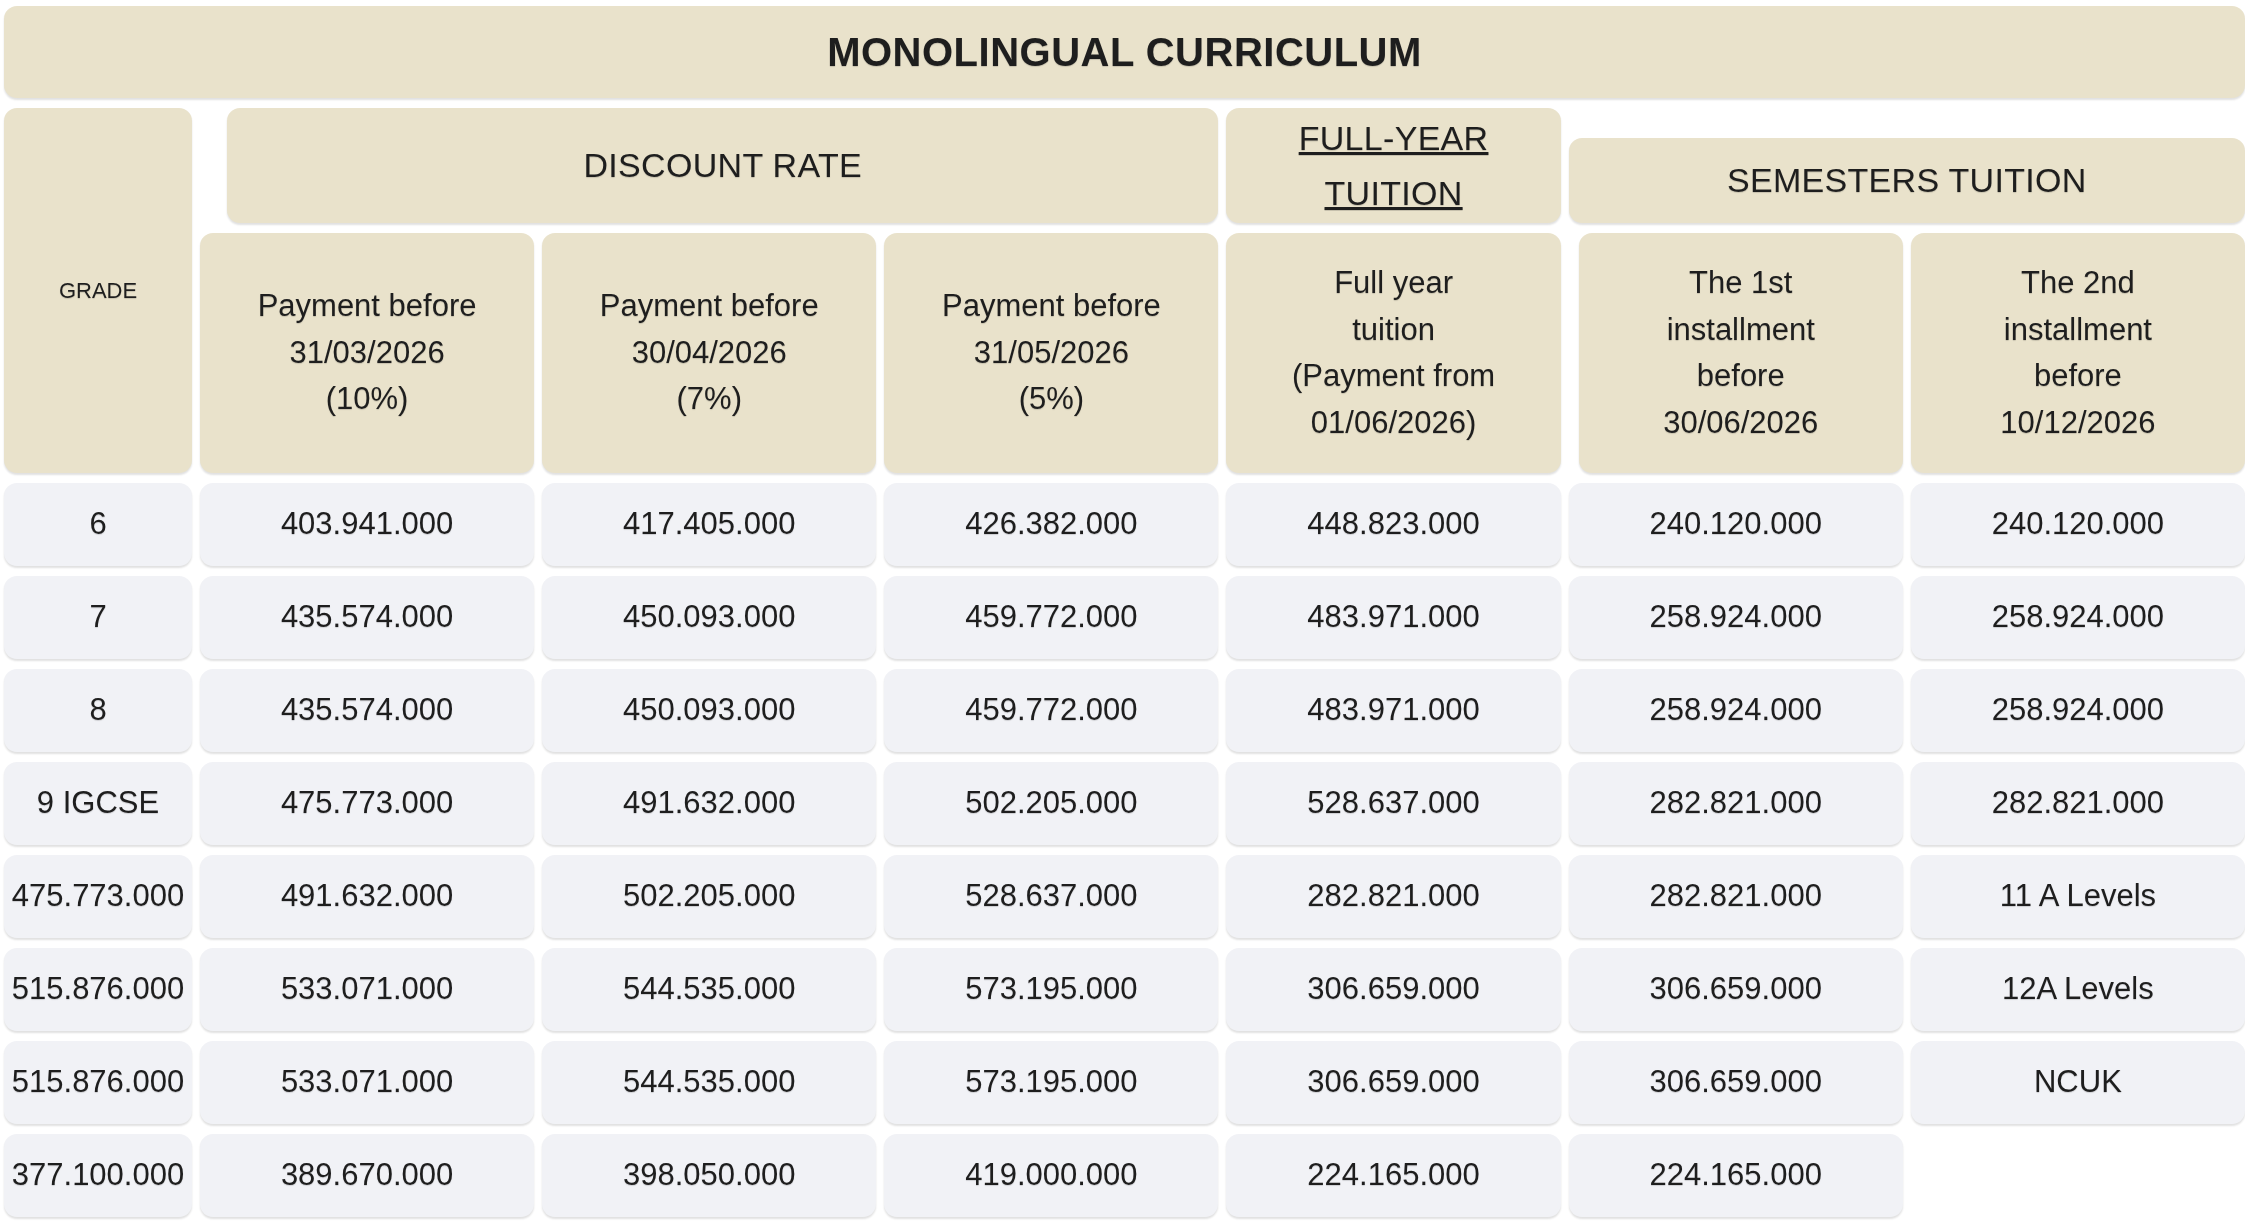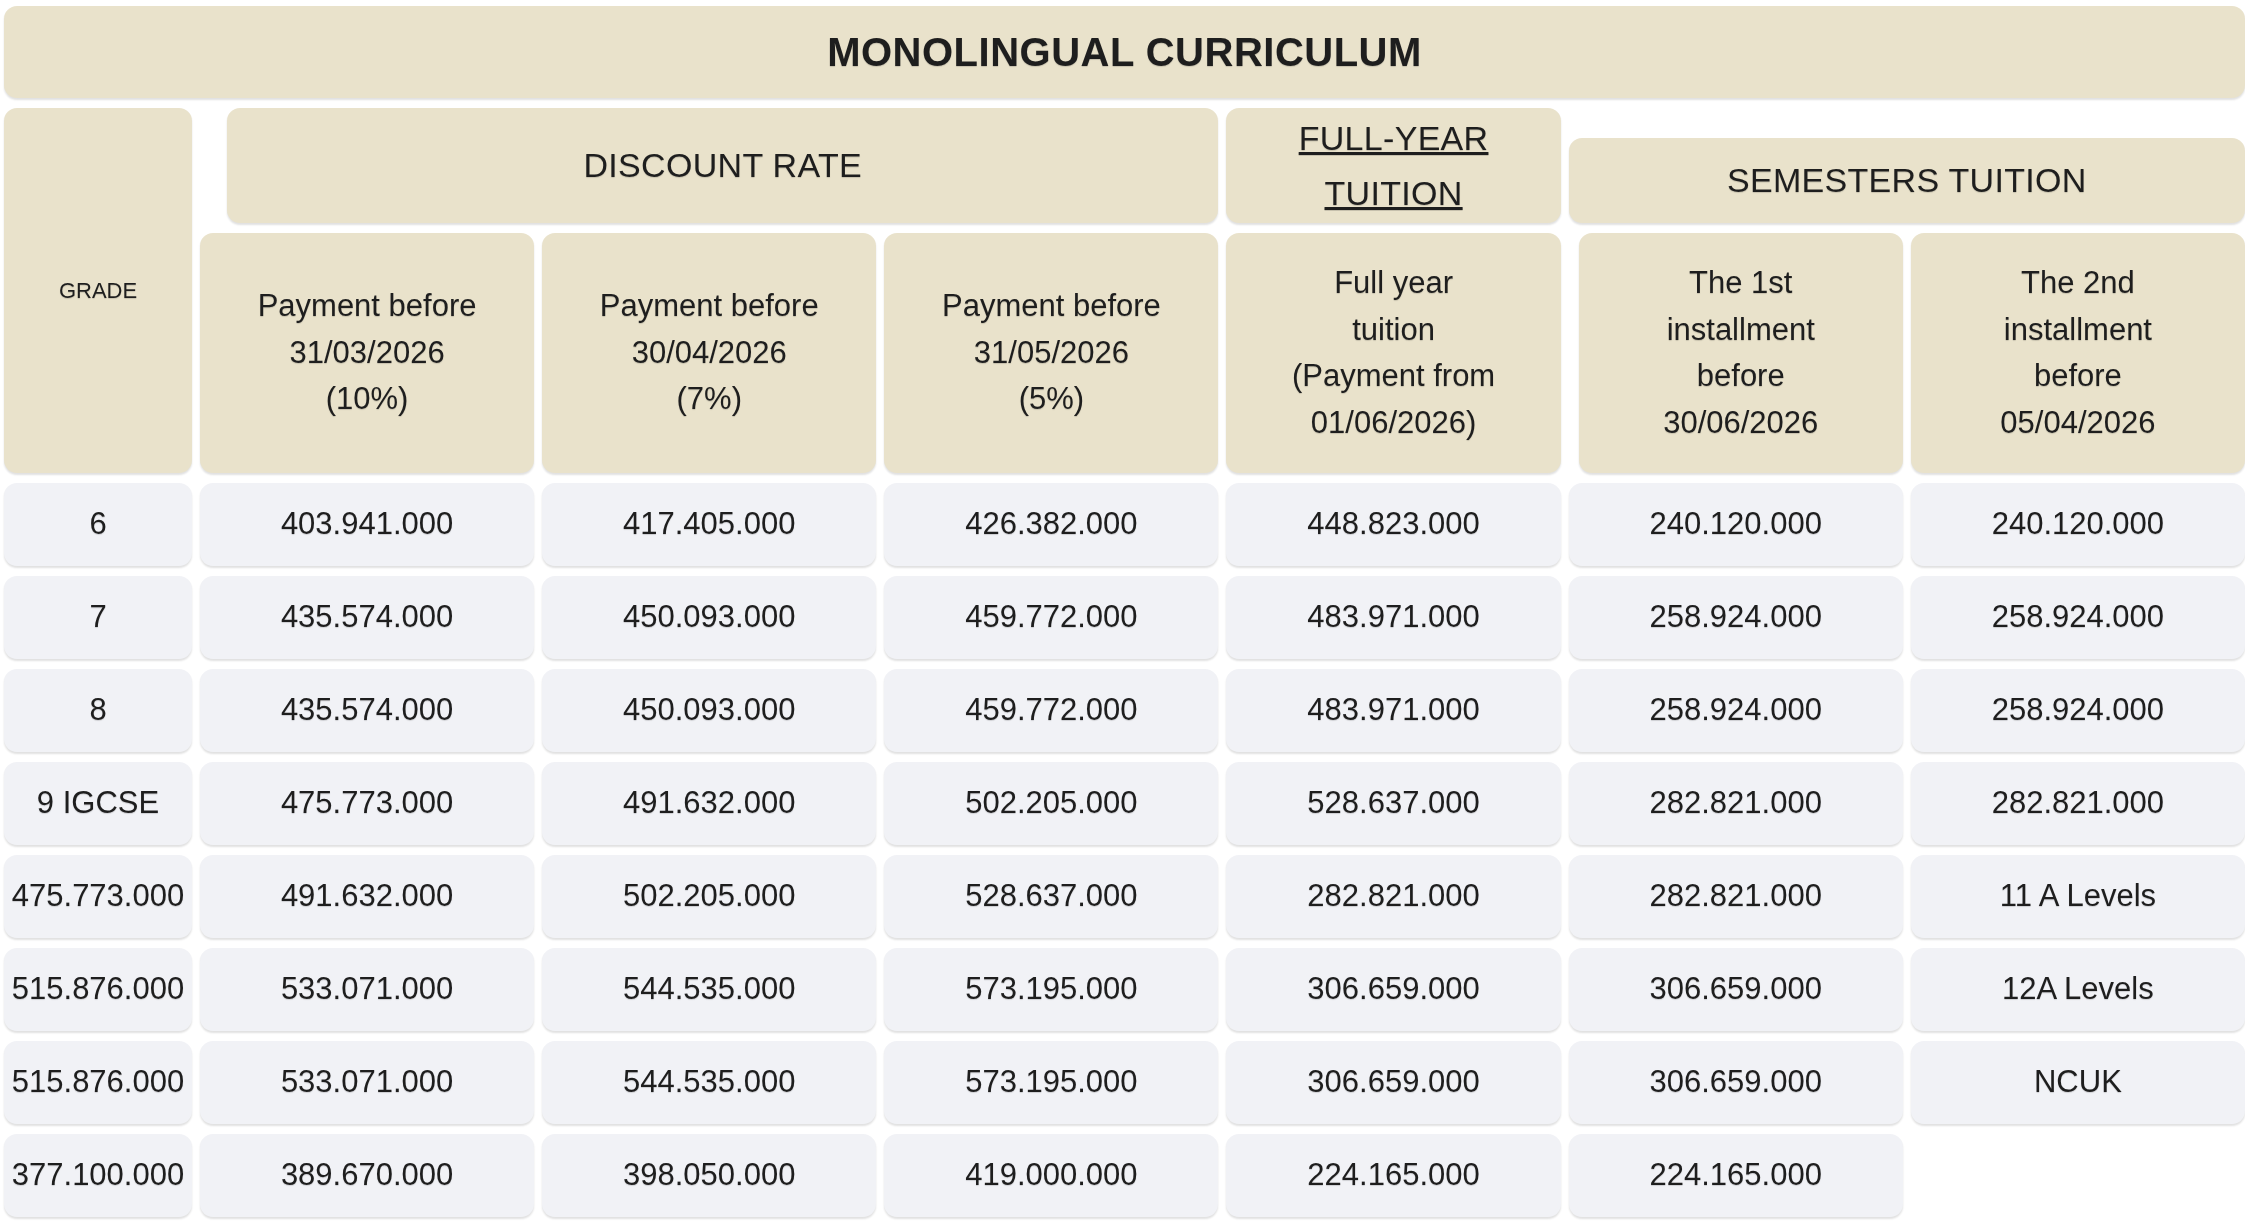--- a/index.html
+++ b/index.html
@@ -89,21 +89,21 @@
 tuition
 (Payment from
 01/06/2026)</div>
   <div class="cell header sub sub-c6">The 1st
 installment
 before
 30/06/2026</div>
   <div class="cell header sub sub-c7">The 2nd
 installment
 before
-05/04/2026</div>
+10/12/2026</div>
 
   <div class="cell">6</div>
   <div class="cell">403.941.000</div>
   <div class="cell">417.405.000</div>
   <div class="cell">426.382.000</div>
   <div class="cell">448.823.000</div>
   <div class="cell">240.120.000</div>
   <div class="cell">240.120.000</div>
 
   <div class="cell">7</div>

